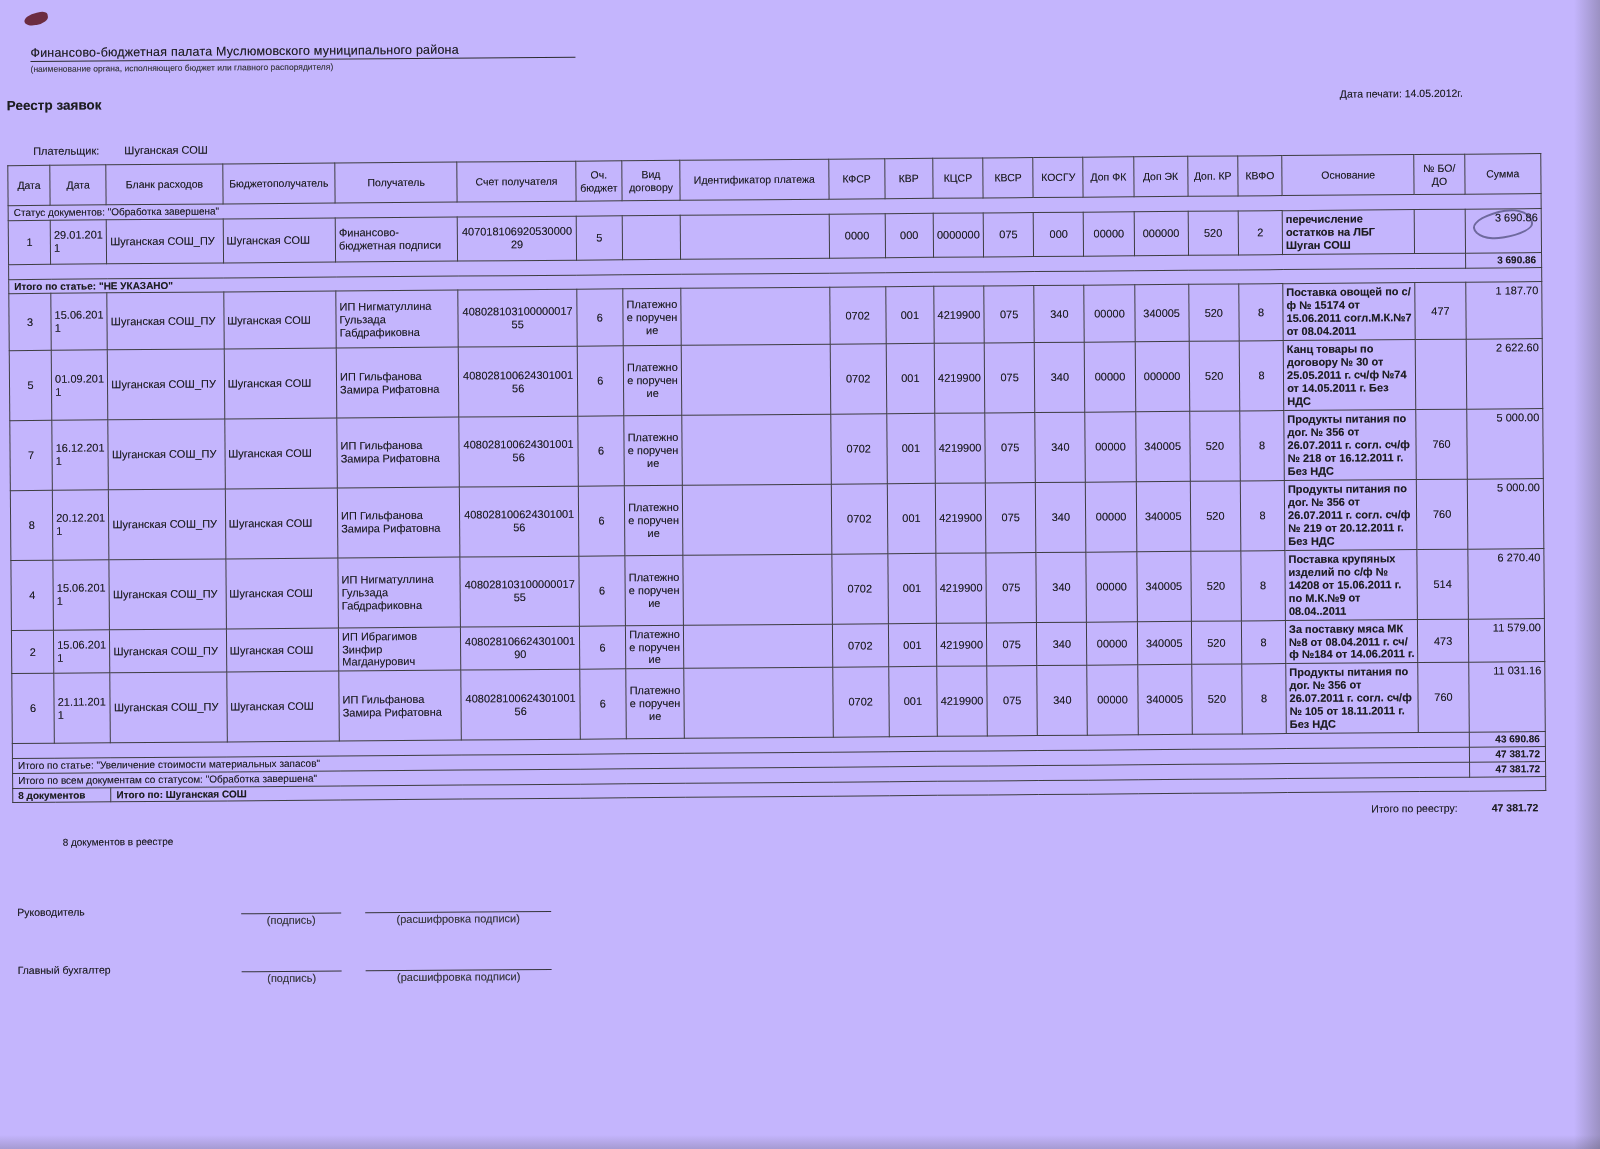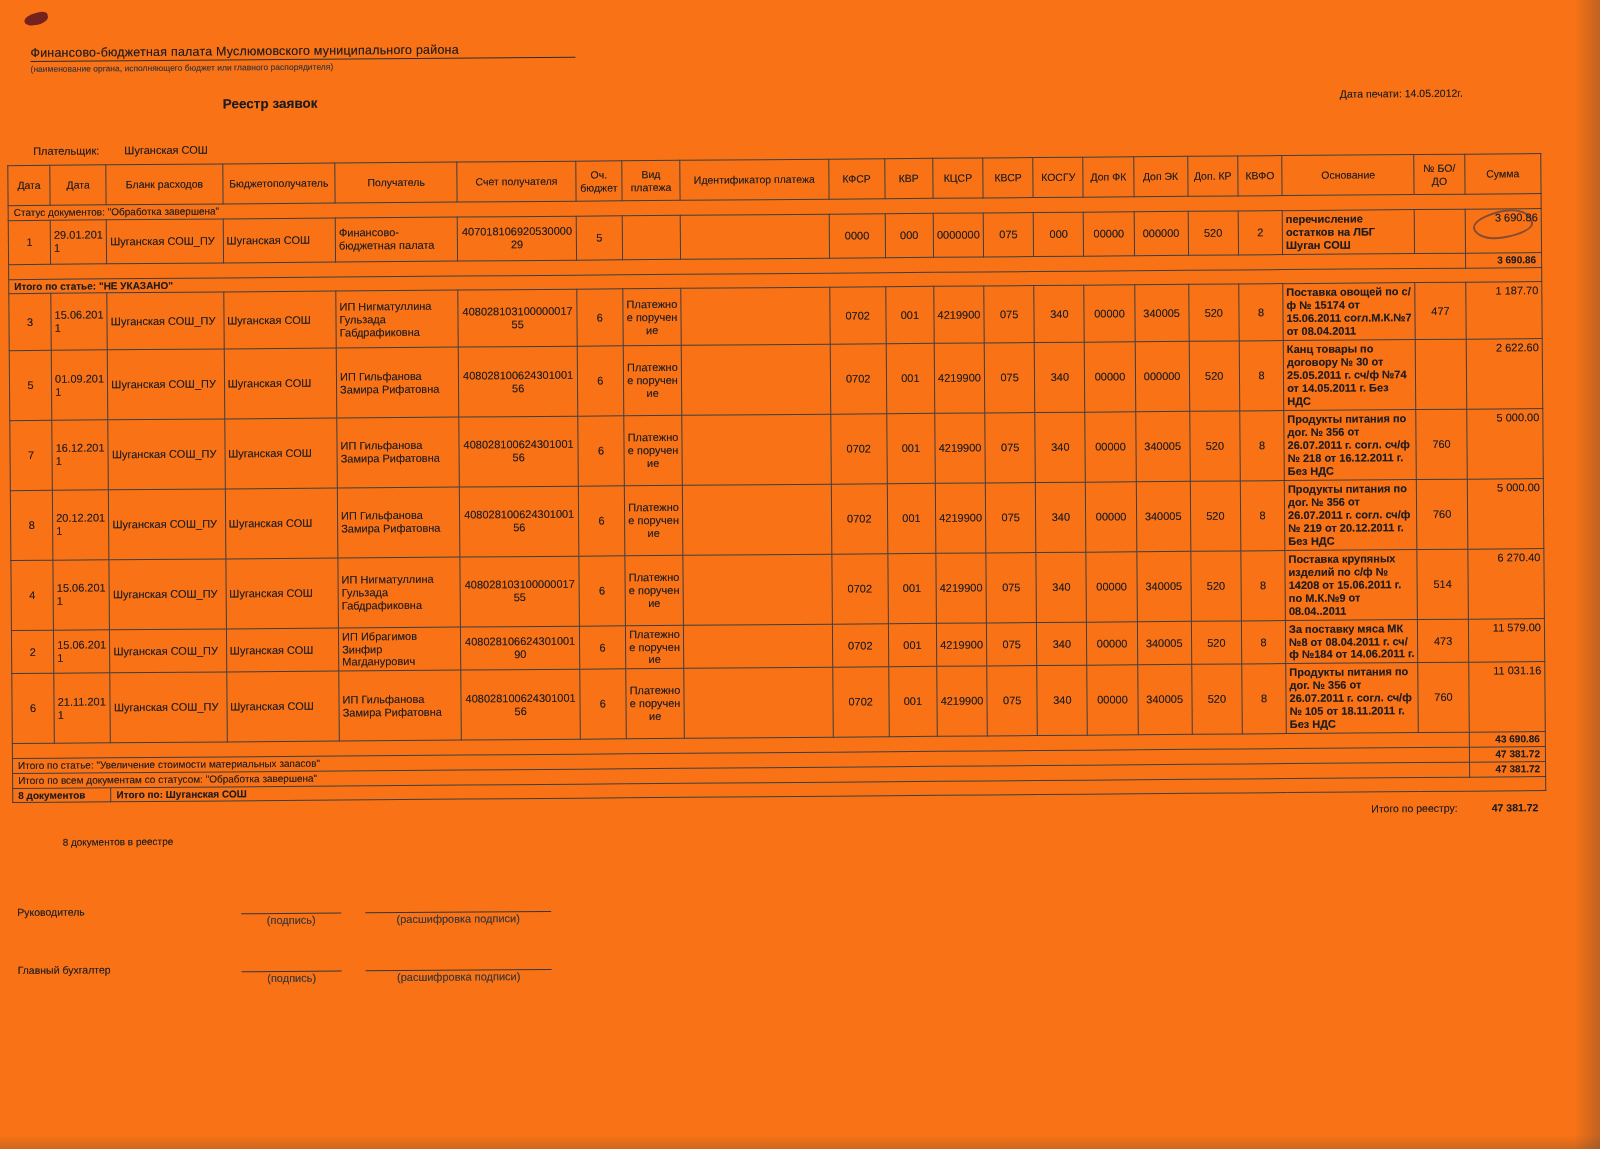--- a/index.html
+++ b/index.html
@@ -5,21 +5,21 @@
   * { box-sizing: border-box; }
   html, body { margin: 0; padding: 0; }
   body {
     width: 1600px; height: 1149px; overflow: hidden; position: relative;
     background: #9b9b96;
     font-family: "Liberation Sans", sans-serif;
     color: #1d1d20;
   }
   .page {
     position: absolute; left: 0; top: 0; width: 1600px; height: 1149px;
-    background: #f97316;
+    background: #c4b5fd;
   }
   .page::after { 
     content: ""; position: absolute; right: 0; top: 0; width: 26px; height: 100%;
     background: linear-gradient(to right, rgba(60,60,58,0), rgba(60,60,58,0.30));
     pointer-events: none;
   }
   .page::before { 
     content: ""; position: absolute; left: 0; bottom: 0; width: 100%; height: 14px;
     background: linear-gradient(to bottom, rgba(60,60,58,0), rgba(60,60,58,0.22));
     pointer-events: none;
@@ -34,21 +34,21 @@
     background: #5d1420; border-radius: 60% 30% 55% 45%;
     transform: rotate(-10deg); opacity: 0.85;
   }
   .org-block {
     margin: 36px 0 0 24px; width: 545px;
     border-bottom: 1.5px solid #2c2c30; padding-bottom: 1px;
     font-size: 12.5px; letter-spacing: 0.2px;
   }
   .org-hint { font-size: 8.5px; color: #3c3c40; margin: 2px 0 0 24px; }
   .title-row { display: flex; justify-content: space-between; align-items: flex-start; margin-top: 24px; }
-  .doc-title { margin-left: 216px; font-weight: bold; font-size: 13.5px; }
+  .doc-title { font-weight: bold; font-size: 13.5px; }
   .print-date { font-size: 10.5px; margin-right: 104px; margin-left: 20px; }
   .payer-row { margin: 32px 0 0 26px; font-size: 11px; }
   .payer-name { margin-left: 22px; }
 
   table.registry {
     width: 1534px; margin-top: 8px; border-collapse: collapse; table-layout: fixed;
   }
   .registry th, .registry td {
     border: 1px solid #3e3e42; padding: 2px 3px;
     font-size: 11px; line-height: 1.18; overflow: hidden;
@@ -138,21 +138,21 @@
         </colgroup>
         <thead>
           <tr>
             <th class="c0">Дата</th>
             <th class="c1">Дата</th>
             <th class="c2">Бланк расходов</th>
             <th class="c3">Бюджетополучатель</th>
             <th class="c4">Получатель</th>
             <th class="c5">Счет получателя</th>
             <th class="c6">Оч. бюджет</th>
-            <th class="c7">Вид платежа</th>
+            <th class="c7">Вид договору</th>
             <th class="c8">Идентификатор платежа</th>
             <th class="c9">КФСР</th>
             <th class="c10">КВР</th>
             <th class="c11">КЦСР</th>
             <th class="c12">КВСР</th>
             <th class="c13">КОСГУ</th>
             <th class="c14">Доп ФК</th>
             <th class="c15">Доп ЭК</th>
             <th class="c16">Доп. КР</th>
             <th class="c17">КВФО</th>
@@ -163,21 +163,21 @@
         </thead>
         <tbody>
           <tr class="summary-row">
             <td colspan="21" style="text-align: left;">Статус документов: "Обработка завершена"</td>
           </tr>
           <tr class="doc-row">
             <td class="c0">1</td>
             <td class="c1">29.01.2011</td>
             <td class="c2">Шуганская СОШ_ПУ</td>
             <td class="c3">Шуганская СОШ</td>
-            <td class="c4">Финансово-бюджетная палата</td>
+            <td class="c4">Финансово-бюджетная подписи</td>
             <td class="c5">40701810692053000029</td>
             <td class="c6">5</td>
             <td class="c7"></td>
             <td class="c8"></td>
             <td class="c9">0000</td>
             <td class="c10">000</td>
             <td class="c11">0000000</td>
             <td class="c12">075</td>
             <td class="c13">000</td>
             <td class="c14">00000</td>

